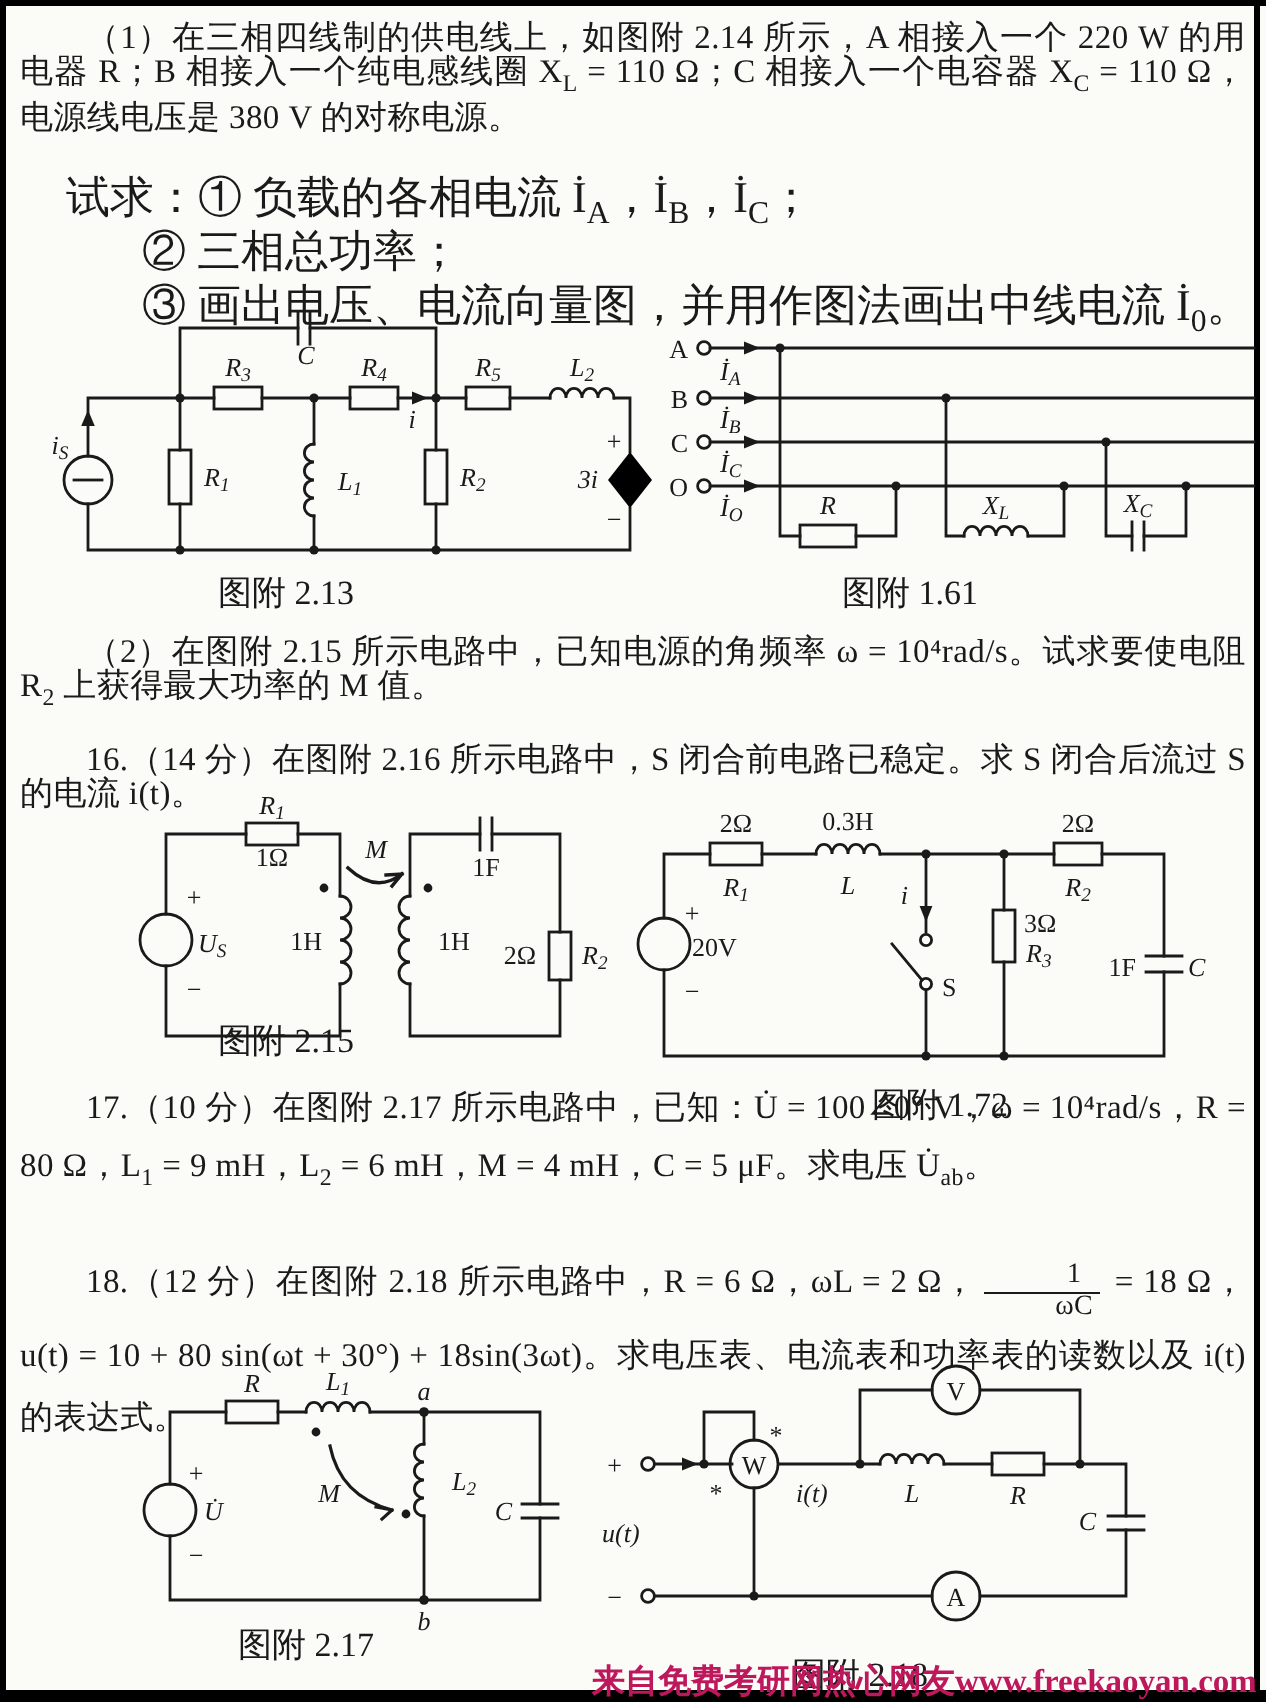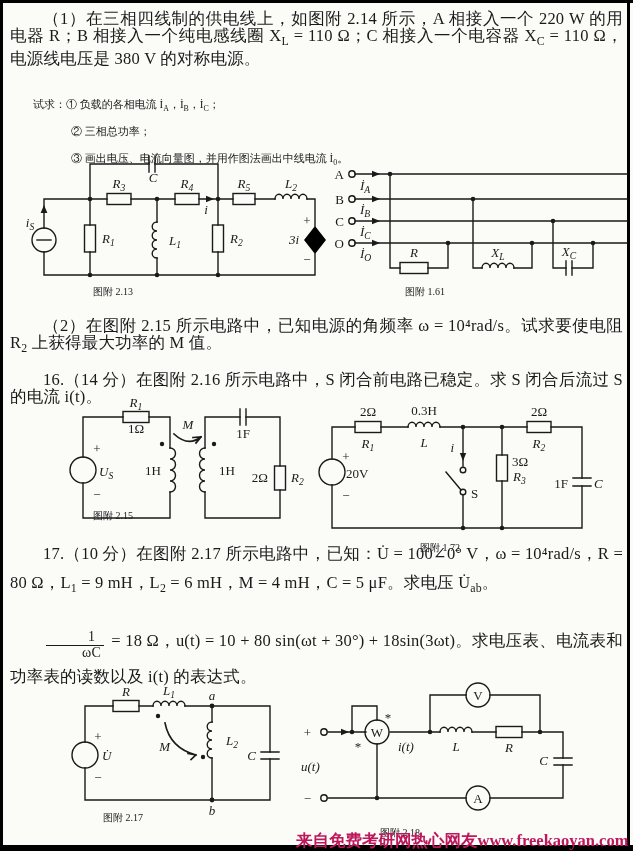--- a/index.html
+++ b/index.html
@@ -8,56 +8,56 @@
   body{position:relative;background:var(--paper);overflow:hidden;
        font-family:"Liberation Serif","DejaVu Serif",serif;color:var(--ink)}
   .bar{position:absolute;background:var(--frame)}
   #bar-top{left:0;top:0;width:633px;height:3px}
   #bar-left{left:0;top:0;width:2.5px;height:851px}
   #bar-right{left:627px;top:0;width:3px;height:851px}
   #bar-bottom{left:0;top:845px;width:633px;height:6px}
   .par{position:absolute;left:10px;width:613px;font-size:16.5px;line-height:17px;
        text-align:justify;letter-spacing:.2px}
   .indent{text-indent:33px}
-  .line{position:absolute;font-size:11px;line-height:35px;white-space:nowrap}
+  .line{position:absolute;font-size:22px;line-height:24px;white-space:nowrap}
   sub{font-size:72%}
   .frac{display:inline-block;vertical-align:-11px;text-align:center;line-height:1.05;
         font-size:14px;margin:0 3px}
   .frac .num{display:block;padding:0 3px}
   .frac .den{display:block;border-top:1.3px solid var(--ink);padding:0 3px}
   .fig{position:absolute;overflow:visible}
   .w path,.w rect,.w circle,.w line{stroke:var(--ink);stroke-width:1.4;fill:none;
         stroke-linecap:square;stroke-linejoin:miter}
   .term{fill:var(--paper)}
   .d circle{fill:var(--ink);stroke:none}
   .f{fill:var(--ink);stroke:none}
   .t{font:italic 13px "Liberation Serif","DejaVu Serif",serif;fill:var(--ink)}
   .tv{font-style:normal}
   .tm{text-anchor:middle}
   .te{text-anchor:end}
-  .cap{position:absolute;width:100px;font-size:10px;white-space:nowrap}
+  .cap{position:absolute;width:100px;text-align:center;font-size:17px;white-space:nowrap}
   #watermark{position:absolute;left:296px;top:830px;font-size:16.5px;font-weight:bold;
         white-space:nowrap;color:#be185d}
 </style>
 </head>
 <body>
 
 <div id="bar-top" class="bar"></div>
 <div id="bar-left" class="bar"></div>
 <div id="bar-right" class="bar"></div>
 <div id="bar-bottom" class="bar"></div>
 
 <div class="par indent" style="top:10px"><span>（1）在三相四线制的供电线上，如图附 2.14 所示，A 相接入一个 220 W 的用电器 R；B 相接入一个纯电感线圈 X</span><sub>L</sub><span> = 110 Ω；C 相接入一个电容器 X</span><sub>C</sub><span> = 110 Ω，电源线电压是 380 V 的对称电源。</span></div>
 <div class="line" style="left:33px;top:87px"><span>试求：① 负载的各相电流 İ</span><sub>A</sub><span>，İ</span><sub>B</sub><span>，İ</span><sub>C</sub><span>；</span></div>
 <div class="line" style="left:71px;top:114px">② 三相总功率；</div>
 <div class="line" style="left:71px;top:141px"><span>③ 画出电压、电流向量图，并用作图法画出中线电流 İ</span><sub>0</sub><span>。</span></div>
 <div class="par indent" style="top:317px"><span>（2）在图附 2.15 所示电路中，已知电源的角频率 ω = 10⁴rad/s。试求要使电阻 R</span><sub>2</sub><span> 上获得最大功率的 M 值。</span></div>
 <div class="par indent" style="top:371px">16.（14 分）在图附 2.16 所示电路中，S 闭合前电路已稳定。求 S 闭合后流过 S 的电流 i(t)。</div>
 <div class="par indent" style="top:539px;line-height:29px"><span>17.（10 分）在图附 2.17 所示电路中，已知：U̇ = 100∠0° V，ω = 10⁴rad/s，R = 80 Ω，L</span><sub>1</sub><span> = 9 mH，L</span><sub>2</sub><span> = 6 mH，M = 4 mH，C = 5 μF。求电压 U̇</span><sub>ab</sub><span>。</span></div>
-<div class="par indent" style="top:625px;line-height:31px"><span class="frac"><span class="num">1</span><span class="den">ωC</span></span><span> = 18 Ω，u(t) = 10 + 80 sin(ωt + 30°) + 18sin(3ωt)。求电压表、电流表和功率表的读数以及 i(t) 的表达式。</span></div>
+<div class="par indent" style="top:625px;line-height:31px"><span>18.（12 分）在图附 2.18 所示电路中，R = 6 Ω，ωL = 2 Ω，</span><span class="frac"><span class="num">1</span><span class="den">ωC</span></span><span> = 18 Ω，u(t) = 10 + 80 sin(ωt + 30°) + 18sin(3ωt)。求电压表、电流表和功率表的读数以及 i(t) 的表达式。</span></div>
 
 <svg class="fig" style="left:8px;top:160px" width="322" height="132" viewBox="8 160 322 132">
   <g class="w">
     <path d="M90 164 H149 M155 164 H218 M90 164 V199 M218 164 V199 M44 199 H107 M131 199 H175 M199 199 H233 M255 199 H275 M307 199 H315 M44 199 V228 M44 252 V275 M90 199 V225 M90 252 V275 M157 199 V222 M157 258 V275 M218 199 V225 M218 252 V275 M315 199 V226 M315 254 V275 M44 275 H315"></path>
     <path d="M149 156 V172 M155 156 V172"></path>
     <rect x="107" y="193.5" width="24" height="11"></rect>
     <rect x="175" y="193.5" width="24" height="11"></rect>
     <rect x="233" y="193.5" width="22" height="11"></rect>
     <rect x="84.5" y="225" width="11" height="27"></rect>
     <rect x="212.5" y="225" width="11" height="27"></rect>

